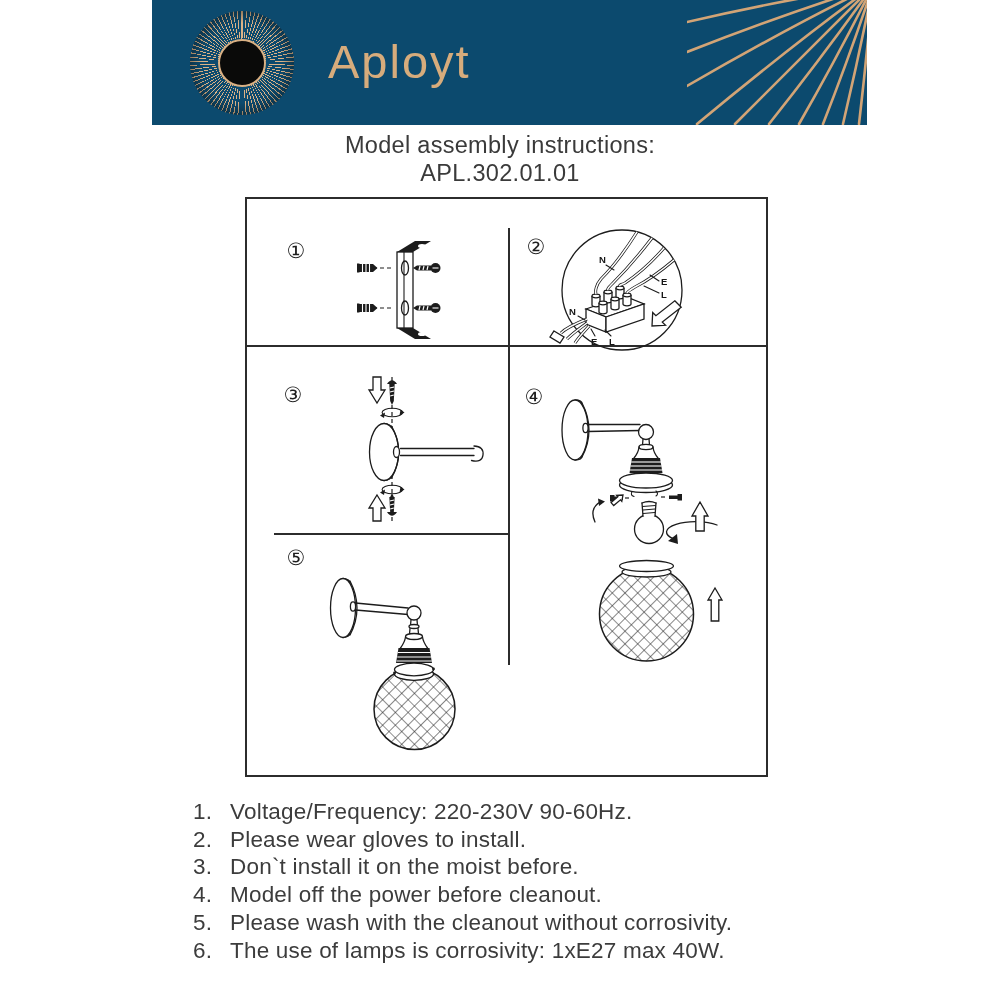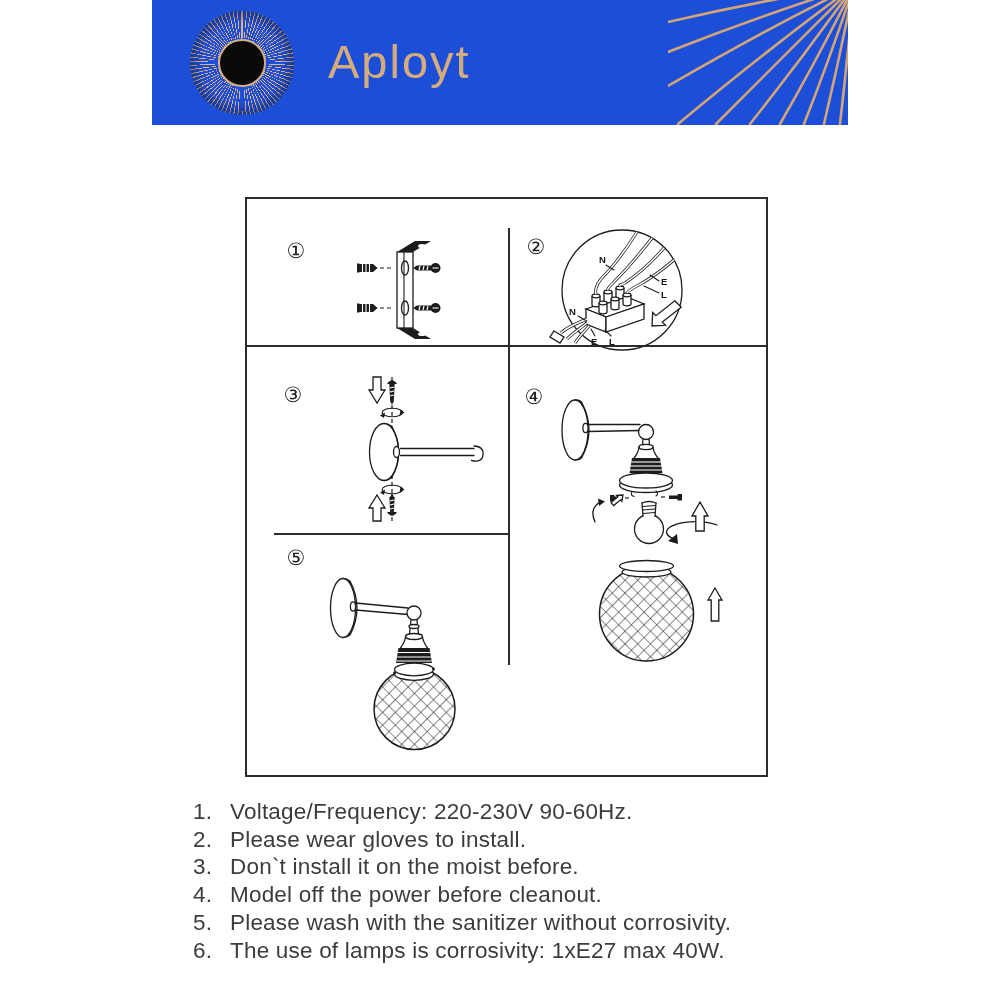--- a/index.html
+++ b/index.html
@@ -3,21 +3,21 @@
 <meta charset="utf-8">
 <style>
   html,body { margin:0; padding:0; background:#ffffff; }
   .page {
     position:relative; width:1000px; height:1000px; background:#ffffff;
     font-family:"Liberation Sans", sans-serif; overflow:hidden;
   }
   
   .header {
     position:absolute; left:152px; top:0; width:696px; height:125px;
-    background:#1d4ed8; overflow:hidden;
+    background:#0c4a6e; overflow:hidden;padding-left:19px;
   }
   .burst {
     position:absolute; left:38px; top:11px; width:104px; height:104px; border-radius:50%;
     background:repeating-conic-gradient(#dcb387 0deg 1.15deg, rgba(12,12,11,0) 1.15deg 4.6deg);
   }
   .burst::before {
     content:""; position:absolute; inset:0; border-radius:50%;
     background:radial-gradient(circle, rgba(12,12,11,0) 54%, rgba(12,12,11,0.45) 76%, rgba(12,12,11,0.85) 98%);
   }
   .burst::after {
@@ -83,20 +83,24 @@
         <path d="M 186,-14 Q 120,52 48,124"></path>
         <path d="M 186,-14 Q 136,56 82,124"></path>
         <path d="M 186,-14 Q 150,58 112,124"></path>
         <path d="M 186,-14 Q 162,58 136,124"></path>
         <path d="M 186,-14 Q 172,56 156,124"></path>
         <path d="M 186,-14 Q 180,55 172,124"></path>
       </g>
     </svg>
   </div>
 
+  <div class="title-wrap">
+    <div>Model assembly instructions:</div>
+    <div>APL.302.01.01</div>
+  </div>
 
   <div class="dbox">
     <div class="div-h1"></div>
     <div class="div-h2"></div>
     <div class="div-v"></div>
 
     <span class="badge" style="left:37px;top:41px">①</span>
     <span class="badge" style="left:277px;top:37px">②</span>
     <span class="badge" style="left:34px;top:185px">③</span>
     <span class="badge" style="left:275px;top:187px">④</span>
@@ -368,21 +372,21 @@
     <div class="irow">
       <span class="inum">3.</span>
       <span class="itext">Don`t install it on the moist before.</span>
     </div>
     <div class="irow">
       <span class="inum">4.</span>
       <span class="itext">Model off the power before cleanout.</span>
     </div>
     <div class="irow">
       <span class="inum">5.</span>
-      <span class="itext">Please wash with the sanitizer without corrosivity.</span>
+      <span class="itext">Please wash with the cleanout without corrosivity.</span>
     </div>
     <div class="irow">
       <span class="inum">6.</span>
       <span class="itext">The use of lamps is corrosivity: 1xE27 max 40W.</span>
     </div>
   </div>
 
 </div>
 
 </body></html>

